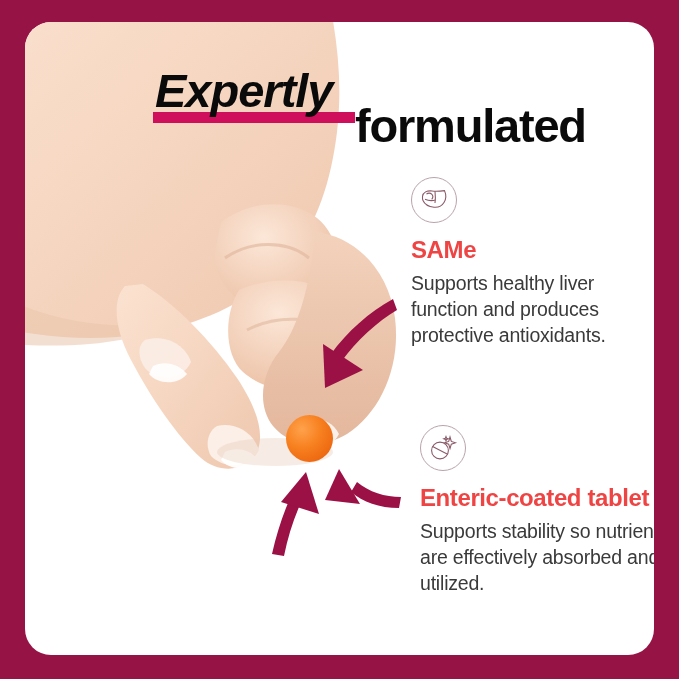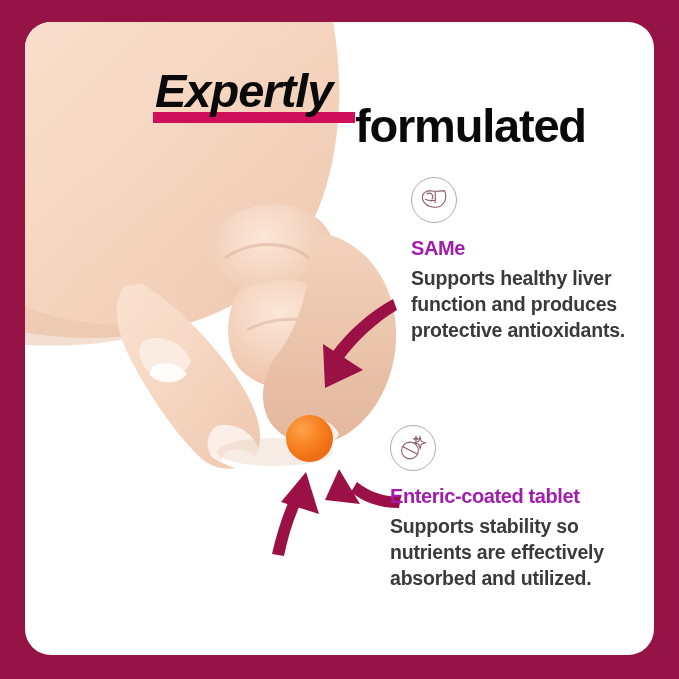--- a/index.html
+++ b/index.html
@@ -47,29 +47,29 @@
 
   
   .callout{position:absolute;}
   .icon-circle{
     width:46px;height:46px;border-radius:50%;
     border:1.3px solid #b9a3ac;box-sizing:border-box;
     display:flex;align-items:center;justify-content:center;
     margin-bottom:14px;
   }
   .c-title{
-    font-size:20px;font-weight:bold;color:#a21caf;
+    font-size:24px;font-weight:bold;color:#ef4444;
     line-height:1.12;letter-spacing:-.4px;margin:0 0 7px 0;
   }
   .c-body{
     font-size:19.5px;color:#3a3a3a;line-height:1.33;letter-spacing:-.2px;margin:0;
-    font-weight:700;
+    font-weight:400;
   }
   #callout-same{left:386px;top:155px;width:250px;}
-  #callout-enteric{left:365px;top:403px;width:255px;}
+  #callout-enteric{left:395px;top:403px;width:255px;}
   #callout-glutathione{left:64px;top:437px;width:260px;}
 </style>
 </head>
 <body>
 
 <div id="stage">
 
   <div id="card">
 
     <div id="hand-layer">

